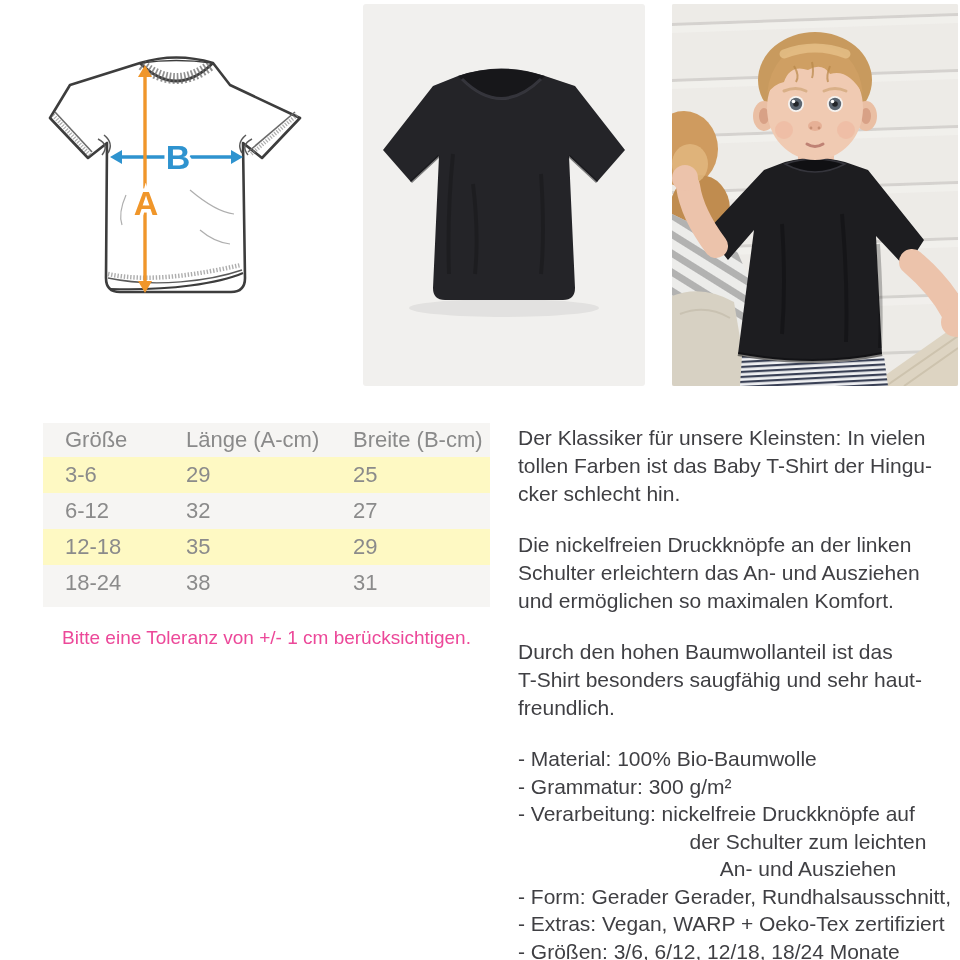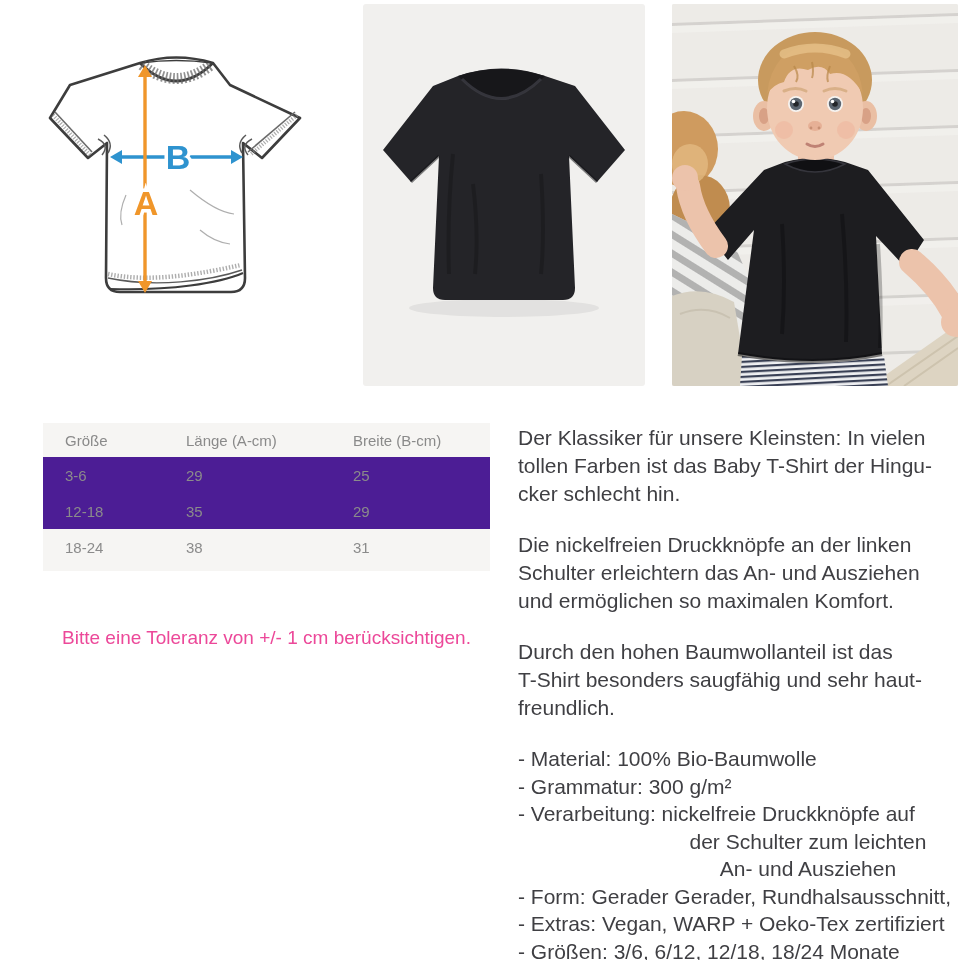--- a/index.html
+++ b/index.html
@@ -16,26 +16,26 @@
 
   
   .model-photo { position:absolute; left:672px; top:4px; width:286px; height:382px;
                  border-radius:2px; overflow:hidden; background:#edebe7; }
   .model-photo svg { display:block; }
 
   
   .size-table-wrap { position:absolute; left:43px; top:423px; width:447px;
                      background:#f6f5f3; padding-bottom:6px; }
   .size-table { border-collapse:collapse; width:100%; table-layout:fixed;
-                color:#8b8b8b; font-size:15px; }
+                color:#8b8b8b; font-size:22px; }
   .size-table col.c1 { width:142px; } .size-table col.c2 { width:167px; } .size-table col.c3 { width:138px; }
   .size-table th { font-weight:400; text-align:left; height:32px; color:#8a8a8a; }
   .size-table td { height:34px; }
   .size-table th:first-child, .size-table td:first-child { padding-left:22px; }
-  .size-table tr.alt { background:#4c1d95; }
+  .size-table tr.alt { background:#fef9c3; }
 
   
   .tolerance-note { position:absolute; left:43px; top:627px; width:447px;
                     text-align:center; font-size:19px; color:#ec4899; }
 
   
   .description { position:absolute; left:518px; top:403px; width:440px;
                  color:#3f3f43; font-size:21px; line-height:28px;margin-top:21px; }
   .description .para { margin:0 0 23px 0; }
   .description .ln { display:block; white-space:nowrap; }
@@ -217,20 +217,25 @@
           <th>Größe</th>
           <th>Länge (A-cm)</th>
           <th>Breite (B-cm)</th>
         </tr>
       </thead>
       <tbody>
         <tr class="alt">
           <td>3-6</td>
           <td>29</td>
           <td>25</td>
+        </tr>
+        <tr>
+          <td>6-12</td>
+          <td>32</td>
+          <td>27</td>
         </tr>
         <tr class="alt">
           <td>12-18</td>
           <td>35</td>
           <td>29</td>
         </tr>
         <tr>
           <td>18-24</td>
           <td>38</td>
           <td>31</td>

